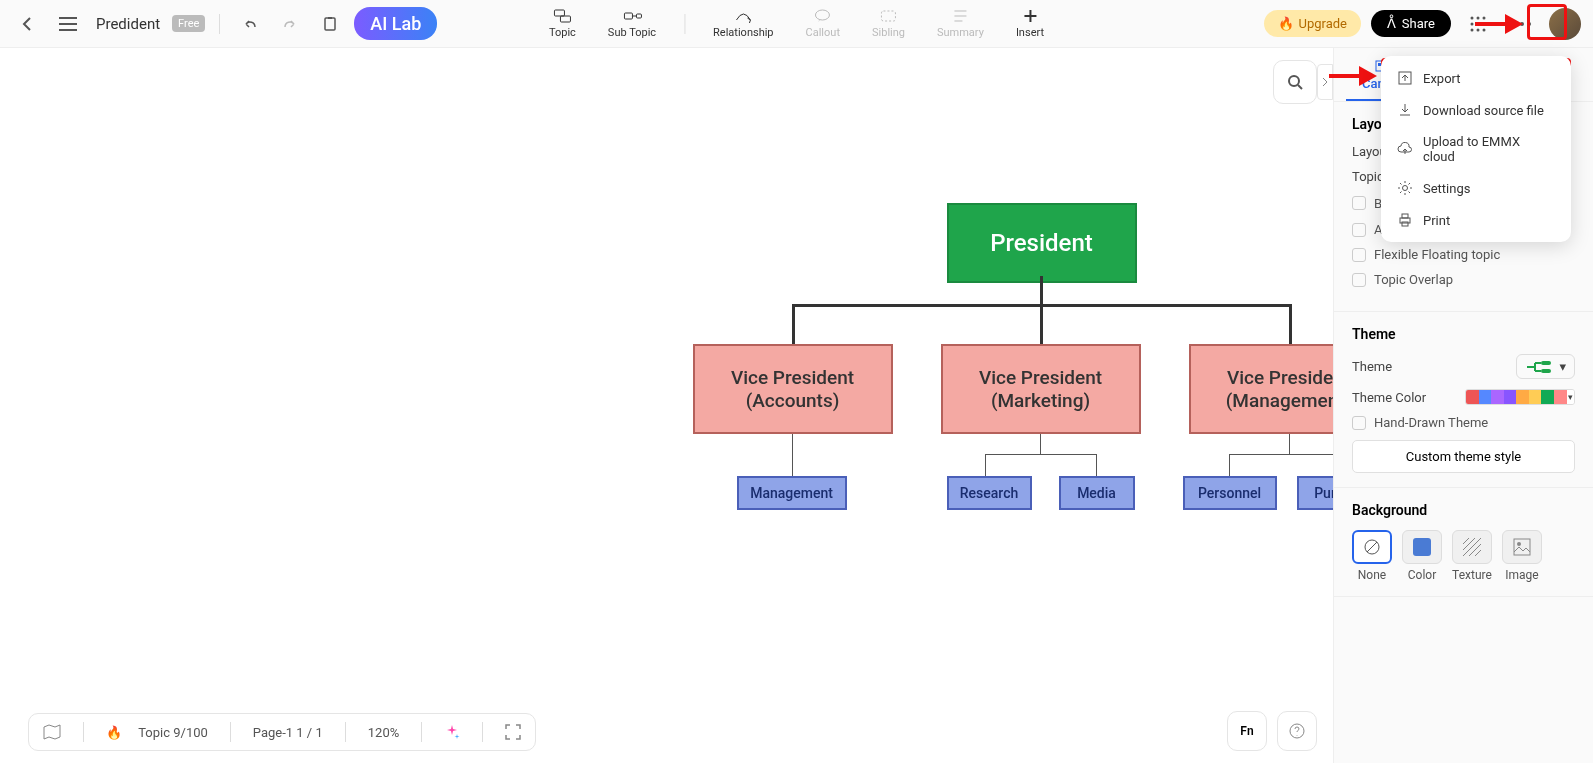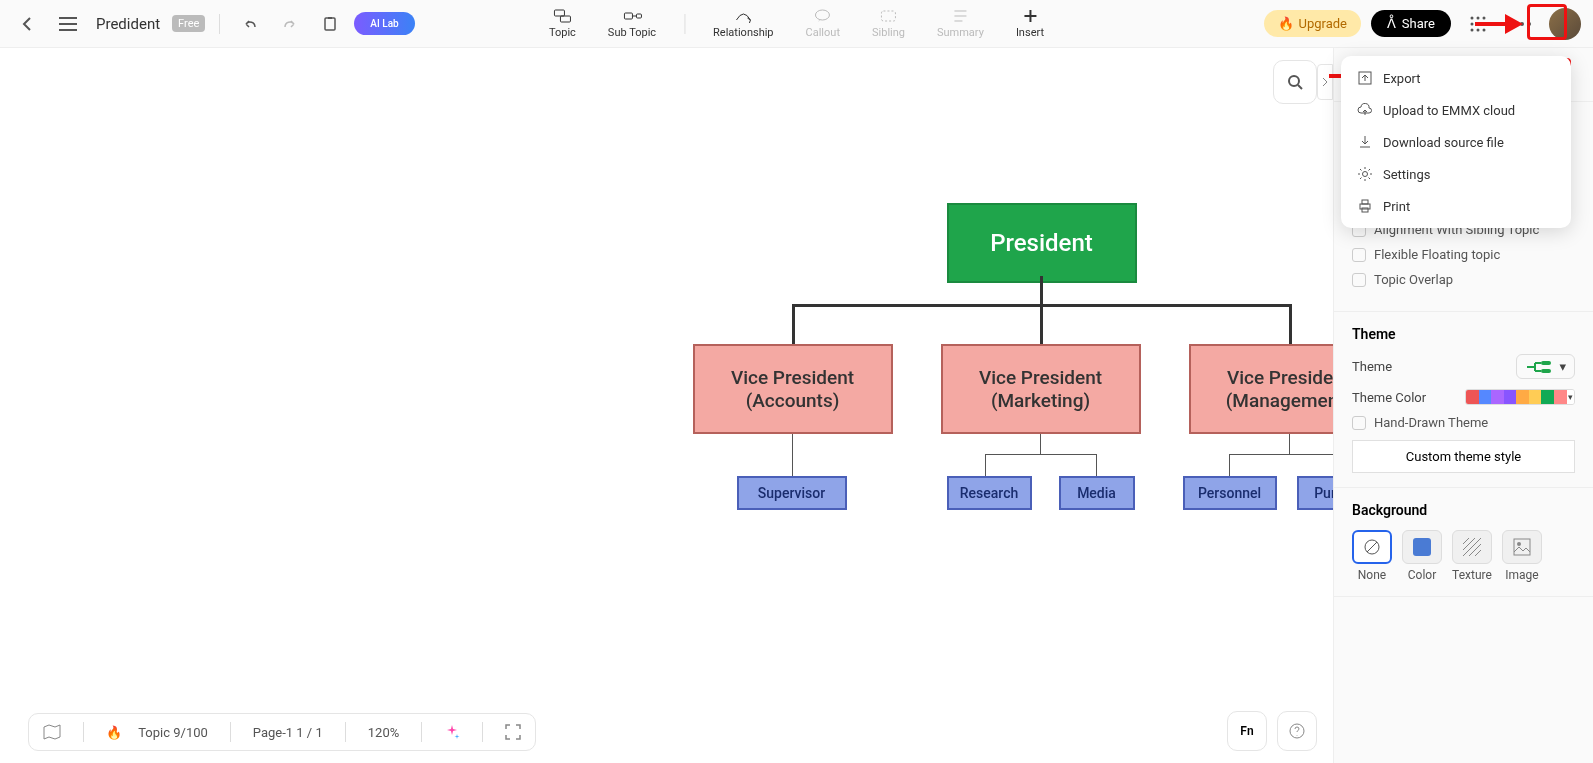--- a/index.html
+++ b/index.html
@@ -2,21 +2,21 @@
 <html><head>
 <meta charset="utf-8">
 <style>
 *{box-sizing:border-box;margin:0;padding:0;font-family:-apple-system,BlinkMacSystemFont,"Segoe UI",Roboto,sans-serif;}
 body{background:#fff;width:1593px;height:763px;overflow:hidden;position:relative;}
 .topbar{height:48px;background:#fafafa;border-bottom:1px solid #eee;display:flex;align-items:center;padding:0 12px;gap:8px;}
 .icon-btn{width:32px;height:32px;display:flex;align-items:center;justify-content:center;border-radius:6px;cursor:pointer;color:#555;}
 .doc-title{font-size:15px;color:#333;margin-left:4px;}
 .badge-free{background:#bbb;color:#fff;font-size:11px;padding:2px 6px;border-radius:4px;margin-left:4px;}
 .vdiv{width:1px;height:20px;background:#ddd;margin:0 6px;}
-.ai-lab{background:linear-gradient(90deg,#7b5cff,#3b82f6);color:#fff;padding:6px 16px;border-radius:16px;font-size:10px;font-weight:500;}
+.ai-lab{background:linear-gradient(90deg,#7b5cff,#3b82f6);color:#fff;padding:6px 16px;border-radius:16px;font-size:18px;font-weight:500;}
 .toolbar-center{position:absolute;left:50%;transform:translateX(-50%);display:flex;align-items:center;gap:12px;}
 .tool-item{display:flex;flex-direction:column;align-items:center;gap:2px;padding:4px 10px;cursor:pointer;color:#333;}
 .tool-item.disabled{color:#bbb;}
 .tool-label{font-size:11px;}
 .topbar-right{margin-left:auto;display:flex;align-items:center;gap:10px;}
 .upgrade-btn{background:#ffe9a8;color:#b26a00;padding:6px 14px;border-radius:16px;font-size:13px;display:flex;align-items:center;gap:4px;}
 .share-btn{background:#000;color:#fff;padding:6px 16px;border-radius:16px;font-size:13px;display:flex;align-items:center;gap:6px;}
 .grid-btn,.more-btn{width:34px;height:34px;border-radius:8px;display:flex;align-items:center;justify-content:center;cursor:pointer;}
 .avatar{width:32px;height:32px;border-radius:50%;background:linear-gradient(135deg,#8b6f47,#5a4a3a);}
 
@@ -40,27 +40,27 @@
 .panel-section{padding:14px 18px;border-bottom:1px solid #eee;}
 .panel-section h4{font-size:14px;font-weight:600;margin-bottom:12px;}
 .panel-row{display:flex;align-items:center;justify-content:space-between;margin-bottom:10px;font-size:13px;color:#444;}
 .panel-check{display:flex;align-items:center;gap:8px;margin-bottom:10px;font-size:13px;color:#555;}
 .checkbox{width:14px;height:14px;border:1.5px solid #ccc;border-radius:3px;}
 .swatch-row{display:flex;gap:4px;}
 .swatch{width:26px;height:26px;border:1px solid #ddd;border-radius:4px;}
 .swatch.sel{border:2px solid #2563eb;}
 .color-strip{display:flex;height:16px;border:1px solid #ddd;border-radius:3px;overflow:hidden;}
 .color-strip span{flex:1;}
-.theme-btn{width:100%;padding:8px;border:1px solid #e0e0e0;border-radius:0;background:#fff;font-size:13px;text-align:center;}
+.theme-btn{width:100%;padding:8px;border:1px solid #e0e0e0;border-radius:5px;background:#fff;font-size:13px;text-align:center;}
 .bg-options{display:flex;gap:10px;margin-top:10px;}
 .bg-opt{display:flex;flex-direction:column;align-items:center;gap:4px;font-size:12px;color:#555;}
 .bg-opt .box{width:40px;height:34px;border:1px solid #ddd;border-radius:6px;background:#f0f0f0;display:flex;align-items:center;justify-content:center;}
 .bg-opt.sel .box{border:2px solid #2563eb;background:#fff;}
 
-.dropdown-menu{position:absolute;top:56px;right:22px;width:230px;background:#fff;border-radius:10px;box-shadow:0 4px 20px rgba(0,0,0,0.15);padding:6px;z-index:100;}
+.dropdown-menu{position:absolute;top:56px;right:22px;width:190px;background:#fff;border-radius:10px;box-shadow:0 4px 20px rgba(0,0,0,0.15);padding:6px;z-index:100;}
 .dd-item{display:flex;align-items:center;gap:10px;padding:8px 10px;font-size:13px;color:#333;border-radius:6px;cursor:pointer;}
 
 .bottom-bar{position:absolute;bottom:12px;left:28px;background:#fff;border:1px solid #e5e5e5;border-radius:10px;display:flex;align-items:center;padding:8px 14px;gap:16px;font-size:13px;color:#555;}
 .bottom-right{position:absolute;bottom:12px;right:276px;display:flex;gap:10px;}
 .bottom-right .rbtn{width:40px;height:40px;border:1px solid #e5e5e5;border-radius:10px;display:flex;align-items:center;justify-content:center;}
 
 .annot-box{position:absolute;border:3px solid #e11;border-radius:4px;pointer-events:none;}
 .annot-arrow{position:absolute;pointer-events:none;}
 svg{display:block;}
 </style>
@@ -233,21 +233,21 @@
         <span>Vice President</span>
         <span>(Marketing)</span>
       </div>
     <div class="node node-pink" style="position:absolute;left:522px;top:148px">
         <span>Vice President</span>
         <span>(Management)</span>
       </div>
 
     <div class="connector" style="left:125px;top:238px;width:1px;height:42px;background:#555"></div>
     <div class="node node-blue" style="position:absolute;left:70px;top:280px">
-        <span>Supervisor</span>
+        <span>Management</span>
       </div>
 
     <div class="connector" style="left:373px;top:238px;width:1px;height:20px;background:#555"></div>
     <div class="connector" style="left:318px;top:258px;width:112px;height:1px;background:#555"></div>
     <div class="connector" style="left:318px;top:258px;width:1px;height:22px;background:#555"></div>
     <div class="connector" style="left:429px;top:258px;width:1px;height:22px;background:#555"></div>
     <div class="node node-blue" style="position:absolute;left:280px;top:280px;width:85px">
         <span>Research</span>
       </div>
     <div class="node node-blue" style="position:absolute;left:392px;top:280px;width:76px">
@@ -391,30 +391,30 @@
 <div class="dropdown-menu">
   <div class="dd-item">
       <svg width="16" height="16" viewBox="0 0 16 16">
         <rect x="2" y="2" width="12" height="12" stroke="#555" fill="none"></rect>
         <path d="M8 11V5M5 8l3-3 3 3" stroke="#555" fill="none"></path>
       </svg>
       <span>Export</span>
     </div>
   <div class="dd-item">
       <svg width="16" height="16" viewBox="0 0 16 16">
+        <path d="M8 2v8M5 7l3 3 3-3M3 13h10" stroke="#555" fill="none"></path>
+      </svg>
+      <span>Download source file</span>
+    </div>
+  <div class="dd-item">
+      <svg width="16" height="16" viewBox="0 0 16 16">
         <path d="M4 11a3 3 0 010-6 4 4 0 018 1 2.5 2.5 0 010 5H4z" stroke="#555" fill="none"></path>
         <path d="M8 13V8M6 10l2-2 2 2" stroke="#555" fill="none"></path>
       </svg>
       <span>Upload to EMMX cloud</span>
-    </div>
-  <div class="dd-item">
-      <svg width="16" height="16" viewBox="0 0 16 16">
-        <path d="M8 2v8M5 7l3 3 3-3M3 13h10" stroke="#555" fill="none"></path>
-      </svg>
-      <span>Download source file</span>
     </div>
   <div class="dd-item">
       <svg width="16" height="16" viewBox="0 0 16 16">
         <circle cx="8" cy="8" r="2.5" stroke="#555" fill="none"></circle>
         <path d="M8 1v2M8 13v2M1 8h2M13 8h2M3 3l1.5 1.5M11.5 11.5L13 13M3 13l1.5-1.5M11.5 4.5L13 3" stroke="#555"></path>
       </svg>
       <span>Settings</span>
     </div>
   <div class="dd-item">
       <svg width="16" height="16" viewBox="0 0 16 16">

